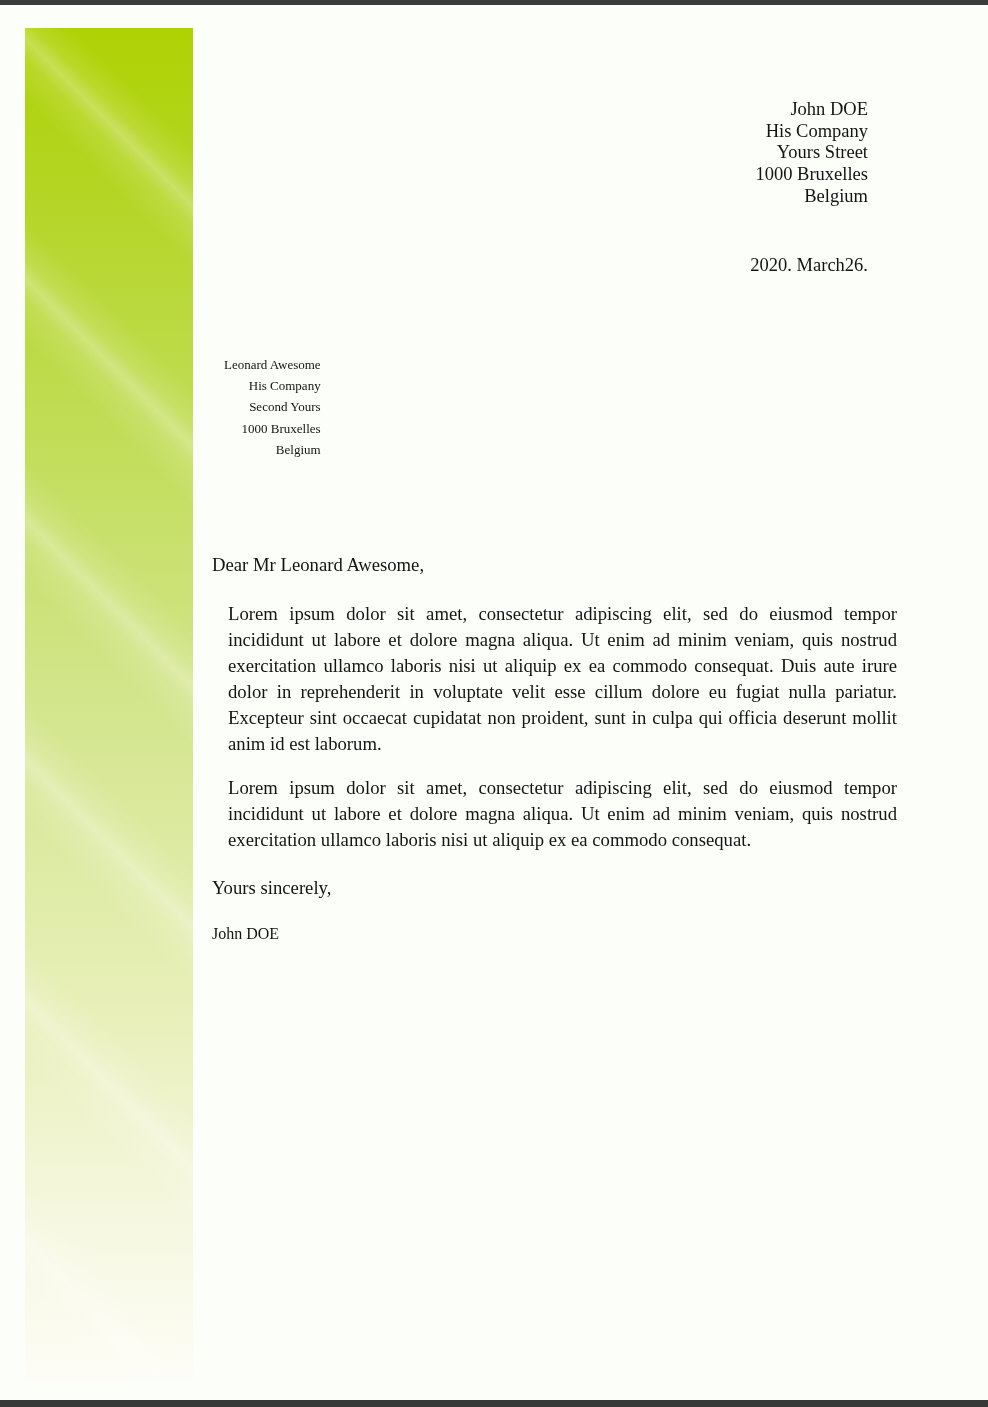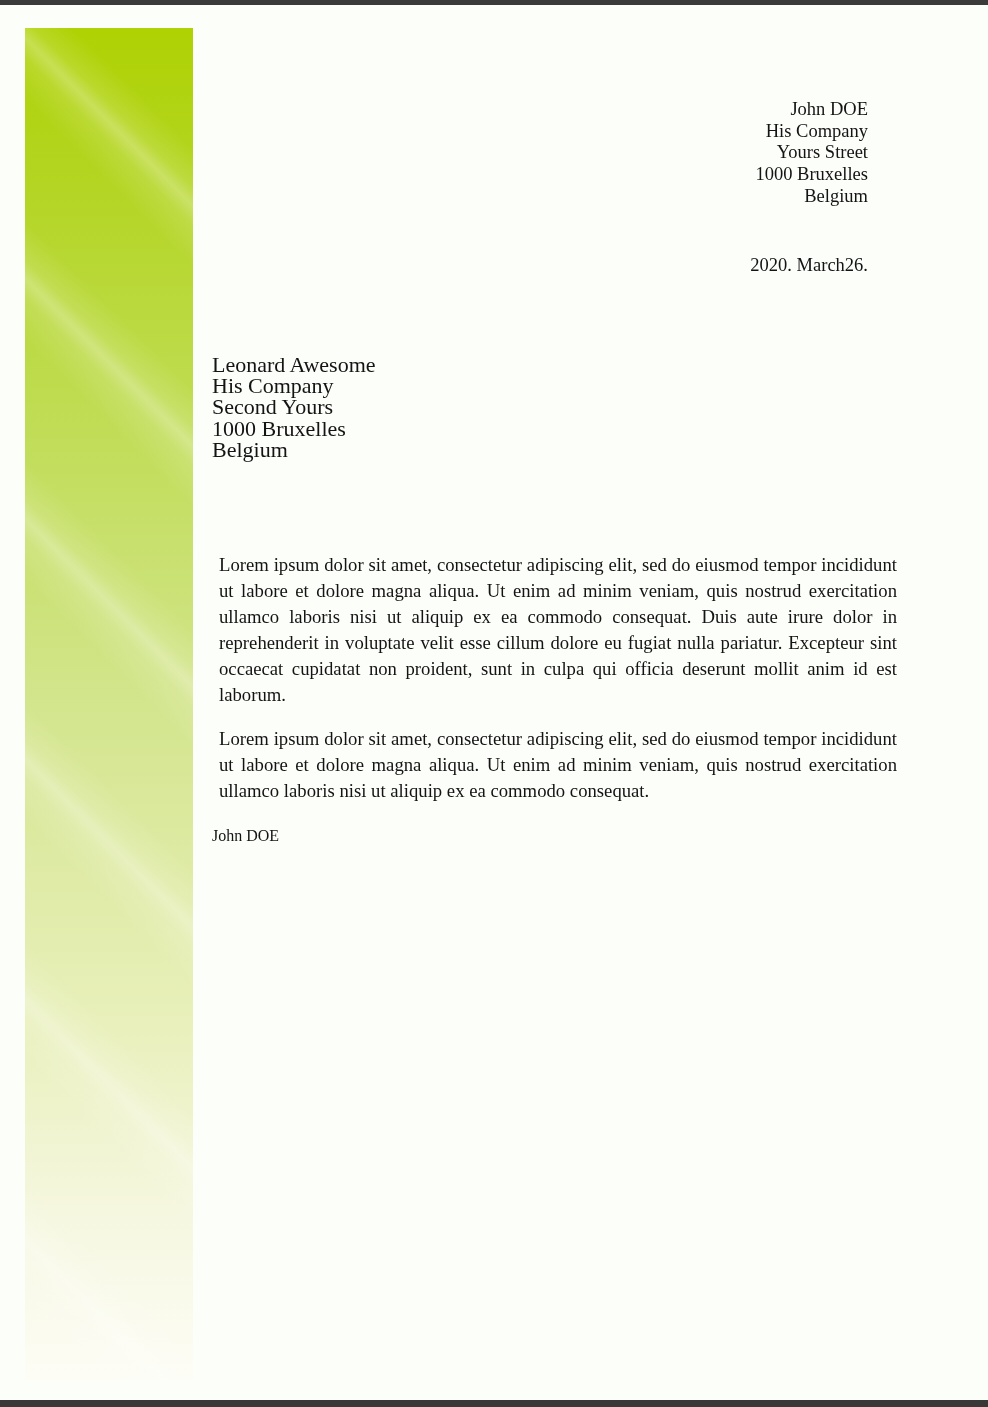--- a/index.html
+++ b/index.html
@@ -63,38 +63,38 @@
     position: absolute;
     top: 252px;
     right: 120px;
     font-size: 18.5px;
     line-height: 26px;
     white-space: nowrap;
     margin-left: 34px;
   }
   .recipient-block {
     position: absolute;
-    left: 212px;
+    left: 224px;
     top: 354px;
-    text-align: left;
-    font-size: 22px;
+    text-align: right;
+    font-size: 13px;
     line-height: 21.2px;
     white-space: nowrap;
   }
   .main-column {
     position: absolute;
     left: 212px;
     top: 552px;
     width: 685px;
     font-size: 18.7px;
     line-height: 26px;
   }
   .salutation { margin: 0 0 23px 0; }
   .body-par {
-    margin: 0 0 18px 7px;
+    margin: 0 0 18px 16px;
     text-align: justify;
   }
   .body-par.second { margin-bottom: 22px; }
   .closing-line { margin: 0 0 21px 0; }
   .valediction { margin: 0 0 23px 0; }
   .signature {
     font-size: 16px;
     line-height: 20px;
   }
 </style>
@@ -117,18 +117,20 @@
 
 <div class="recipient-block">
   <div>Leonard Awesome</div>
   <div>His Company</div>
   <div>Second Yours</div>
   <div>1000 Bruxelles</div>
   <div>Belgium</div>
 </div>
 
 <div class="main-column">
+  <div class="salutation">Dear Mr Leonard Awesome,</div>
   <p class="body-par">Lorem ipsum dolor sit amet, consectetur adipiscing elit, sed do eiusmod tempor incididunt ut labore et dolore magna aliqua. Ut enim ad minim veniam, quis nostrud exercitation ullamco laboris nisi ut aliquip ex ea commodo consequat. Duis aute irure dolor in reprehenderit in voluptate velit esse cillum dolore eu fugiat nulla pariatur. Excepteur sint occaecat cupidatat non proident, sunt in culpa qui officia deserunt mollit anim id est laborum.</p>
   <p class="body-par second">Lorem ipsum dolor sit amet, consectetur adipiscing elit, sed do eiusmod tempor incididunt ut labore et dolore magna aliqua. Ut enim ad minim veniam, quis nostrud exercitation ullamco laboris nisi ut aliquip ex ea commodo consequat.</p>
+  <div class="valediction">Yours sincerely,</div>
   <div class="signature">John DOE</div>
 </div>
 
 <div class="edge-bar bottom"></div>
 
 </body></html>

